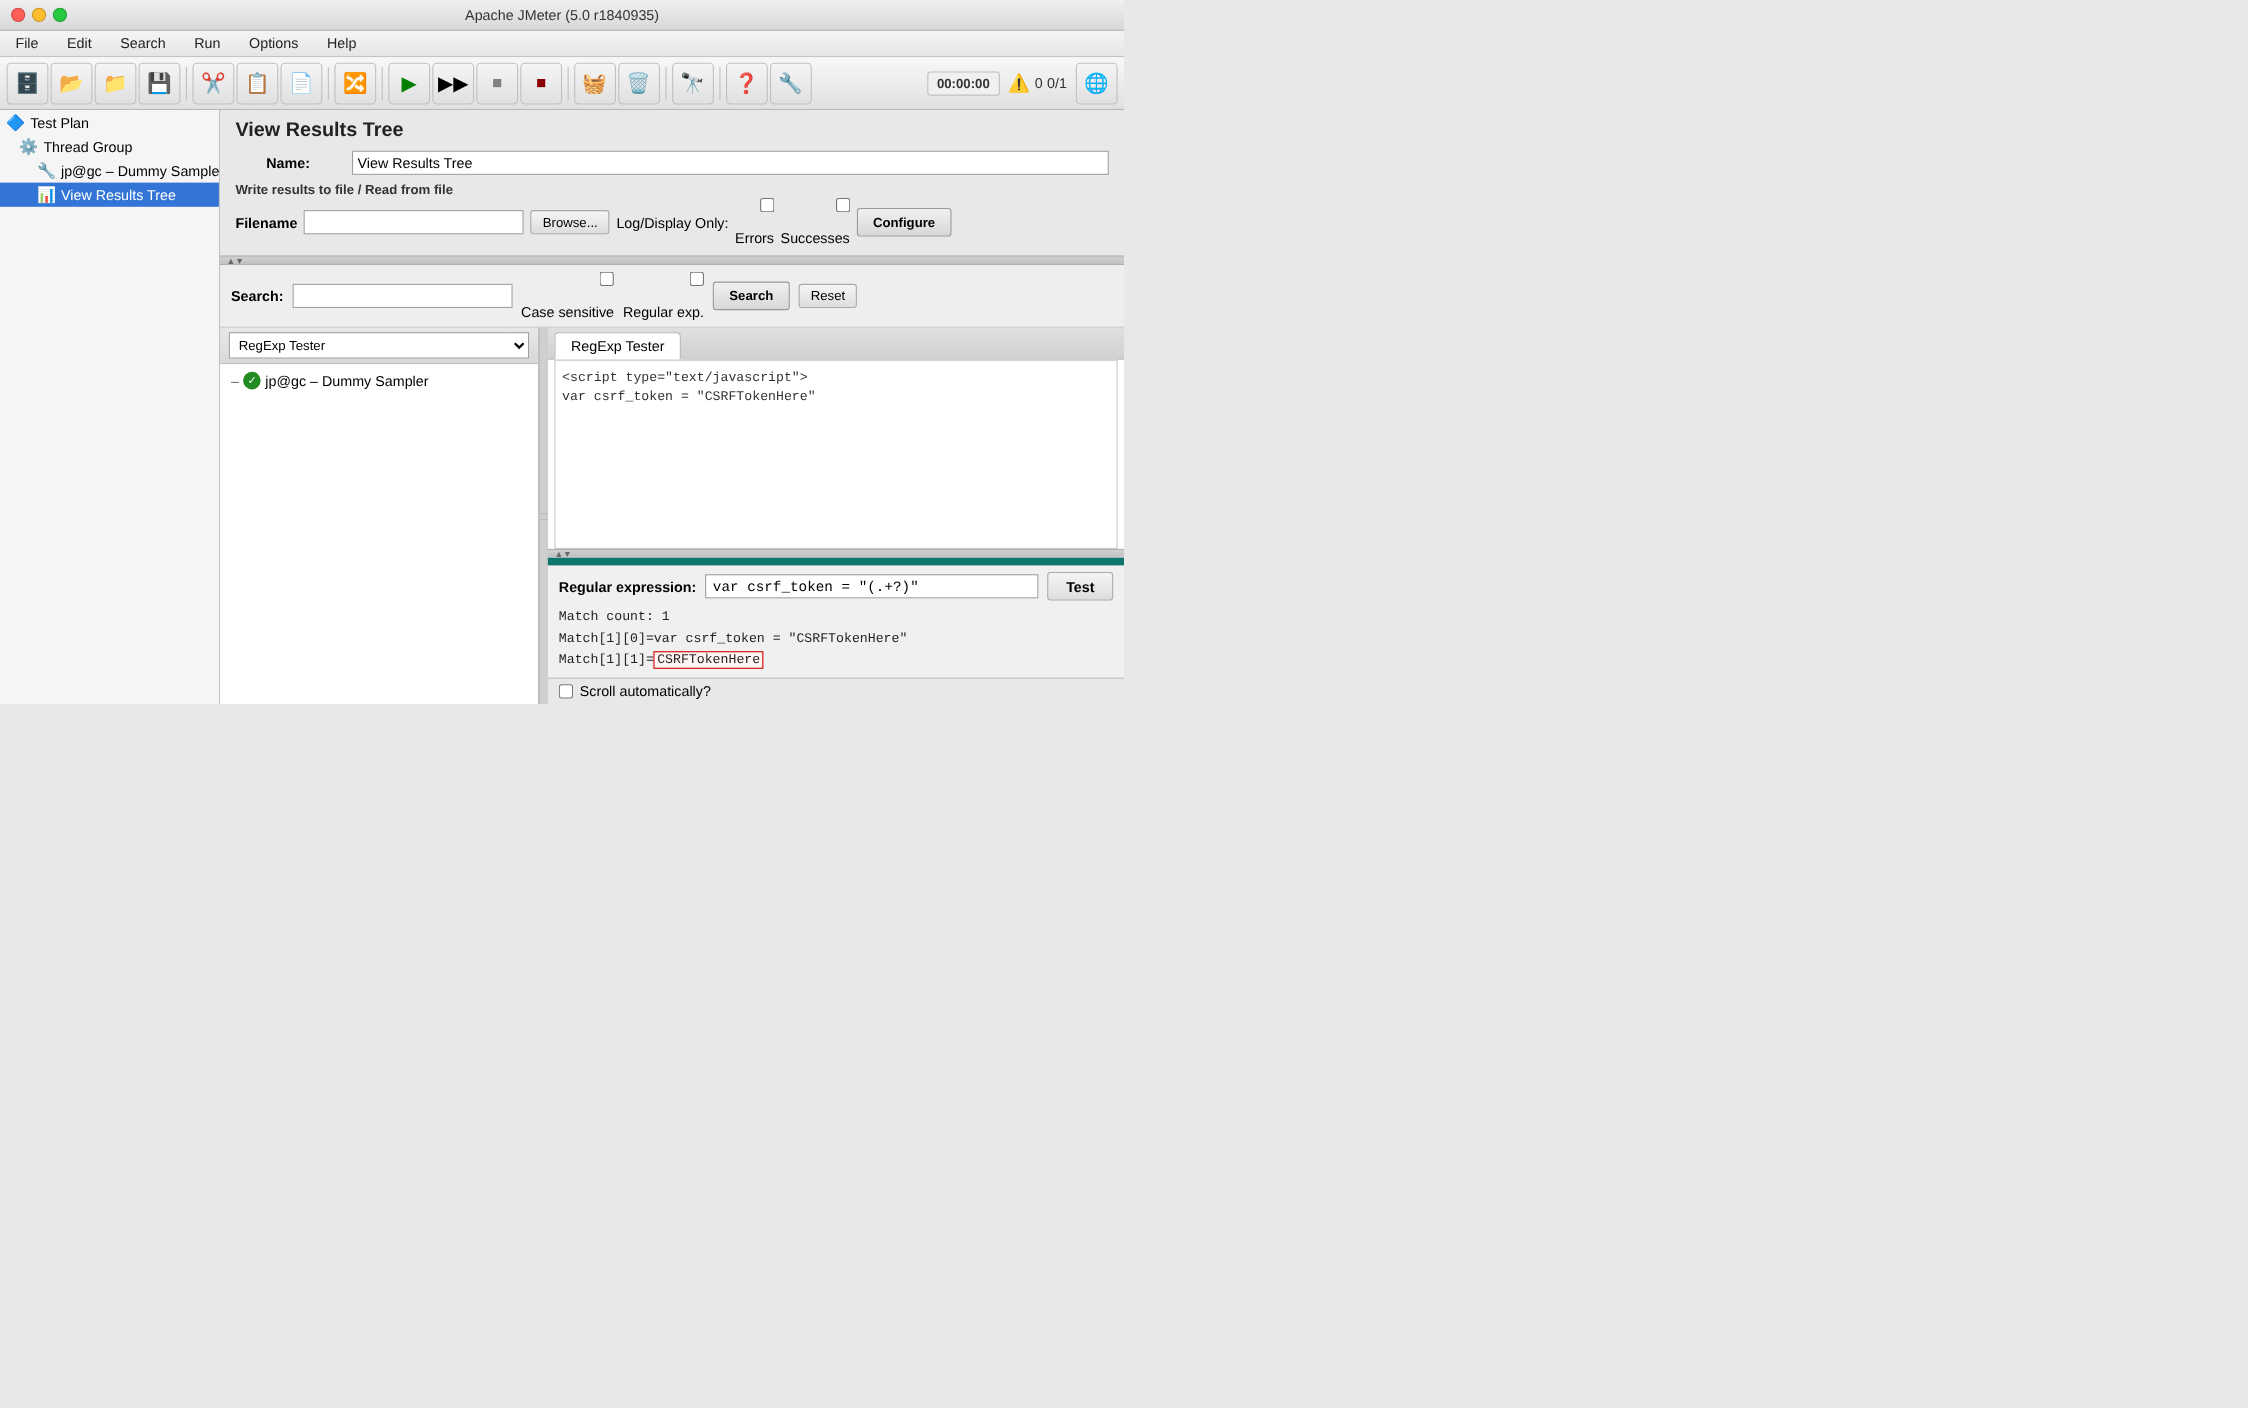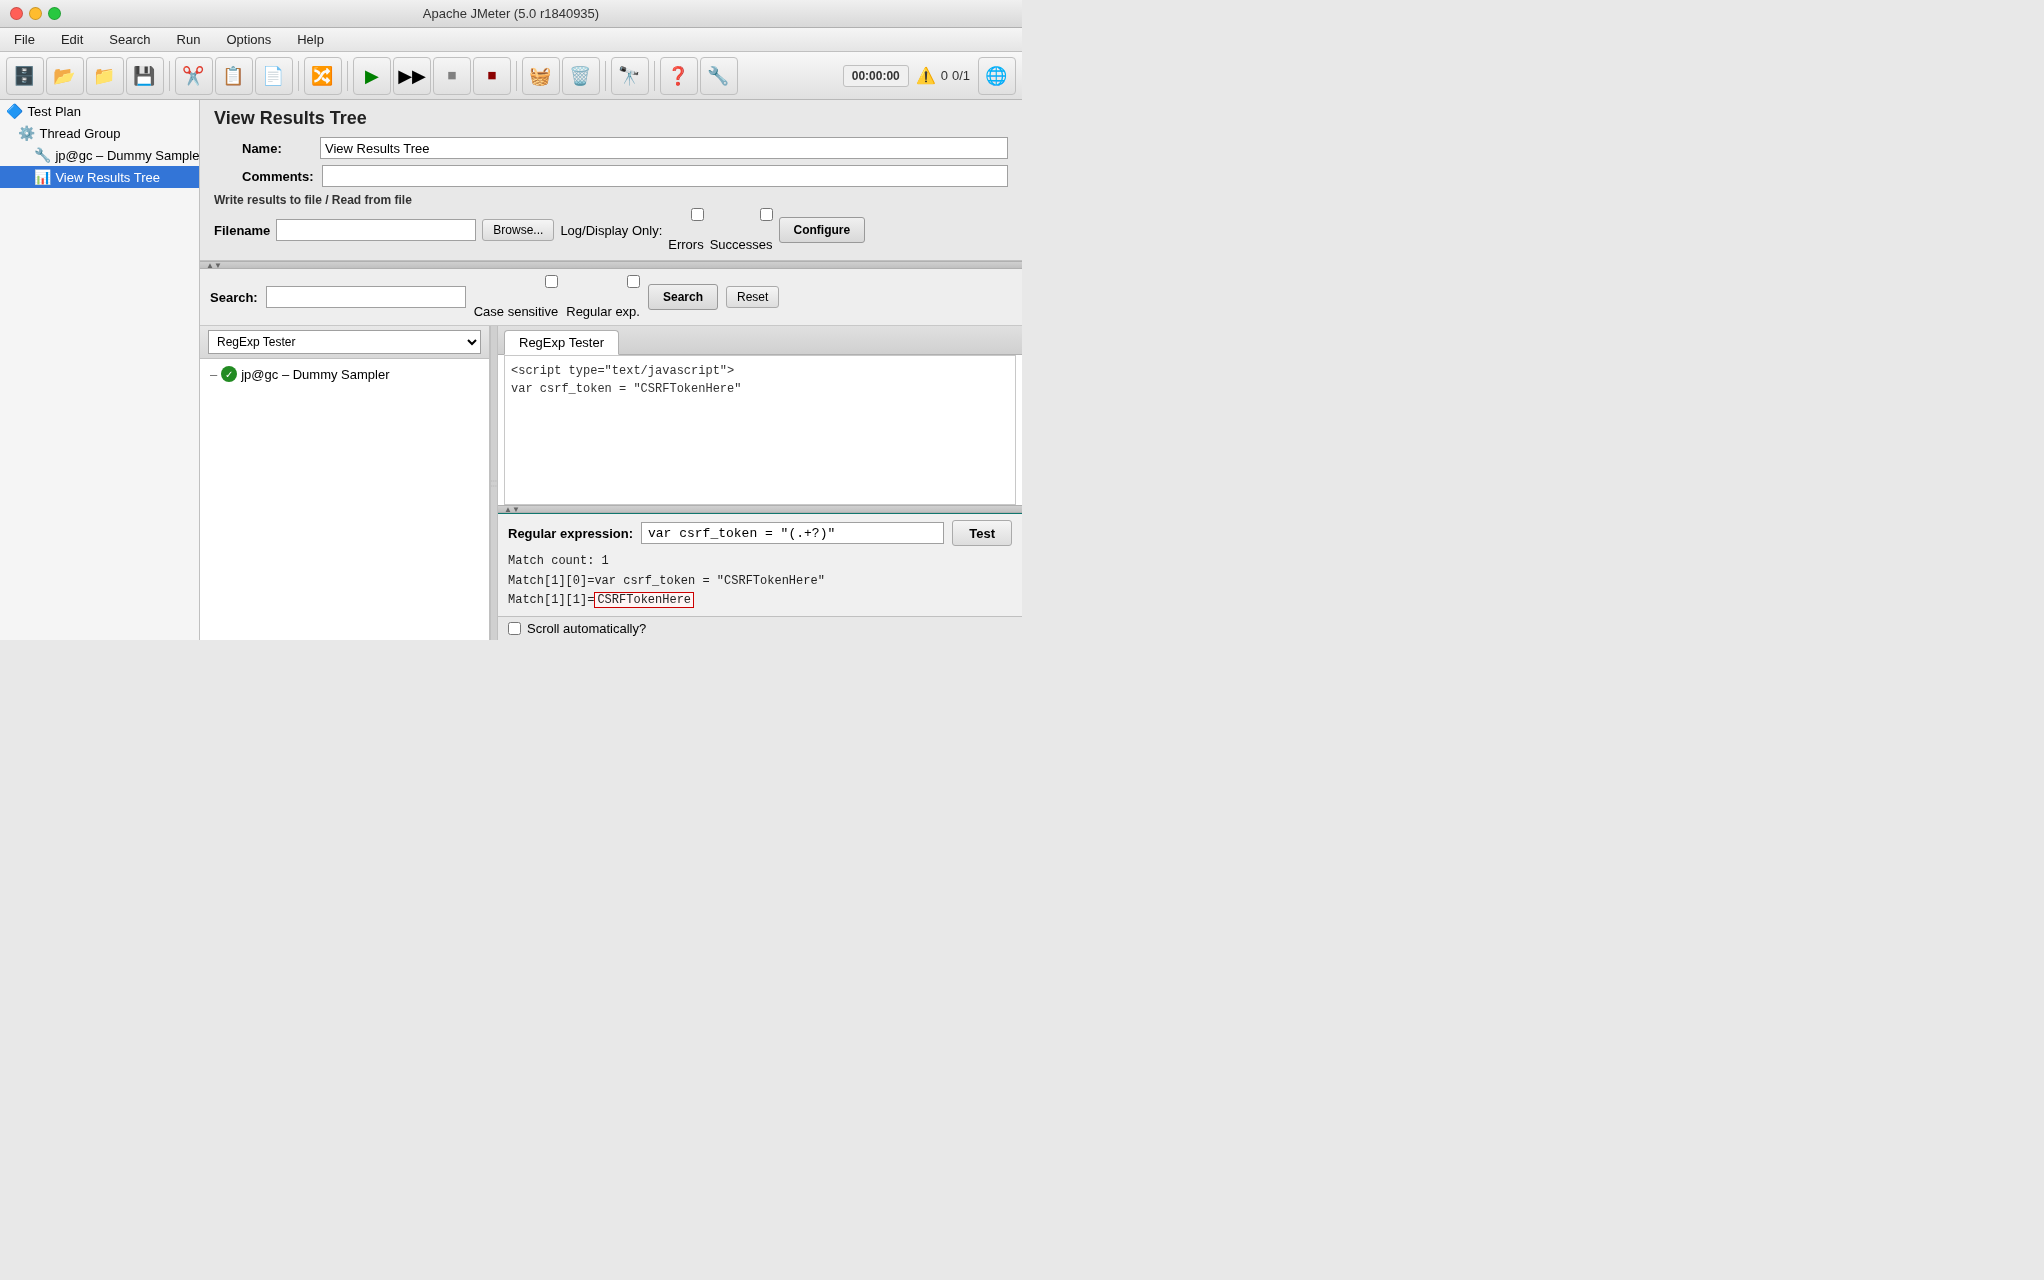--- a/index.html
+++ b/index.html
@@ -378,21 +378,21 @@
       height: 8px;
       background: linear-gradient(to bottom, #d0d0d0, #c0c0c0);
       border-top: 1px solid #b0b0b0;
       border-bottom: 1px solid #b0b0b0;
       display: flex;
       align-items: center;
       padding: 0 6px;
     }
     .regexp-section {
       background: #f0f0f0;
-      border-top: 1px solid #0f766e;
+      border-top: 7px solid #0f766e;
       padding: 6px 10px;
     }
     .regexp-row {
       display: flex;
       align-items: center;
       gap: 8px;
       margin-bottom: 6px;
     }
     .regexp-label { font-weight: bold; font-size: 13px; }
     .regexp-input {
@@ -513,24 +513,20 @@
   </div>
 
   <div class="right-panel">
 
     <div class="panel-header">
       <div class="panel-title">View Results Tree</div>
       <div class="form-row">
         <span class="form-label">Name:</span>
         <input class="form-input" type="text" value="View Results Tree" style="">
       </div>
-      <div class="form-row">
-        <span class="form-label">Comments:</span>
-        <input class="form-input" type="text" style="">
-      </div>
       <div class="section-title">Write results to file / Read from file</div>
       <div class="file-row">
         <span class="file-label">Filename</span>
         <input class="file-input" type="text" style="">
         <button class="btn">Browse...</button>
         <span>Log/Display Only:</span>
         <label class="check-label">
           <input type="checkbox" style="">
           <span>Errors</span>
         </label>

